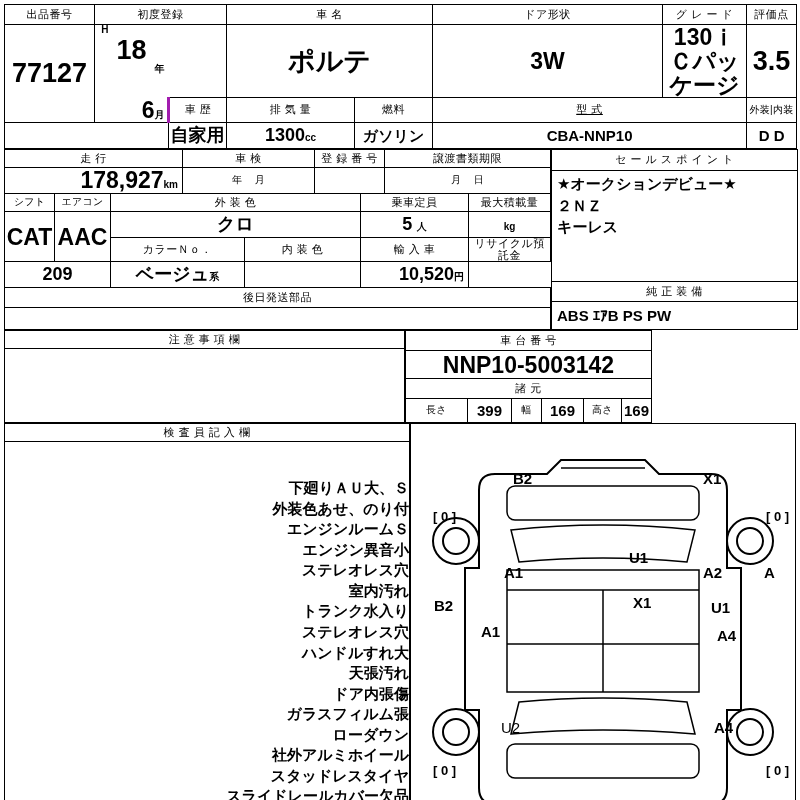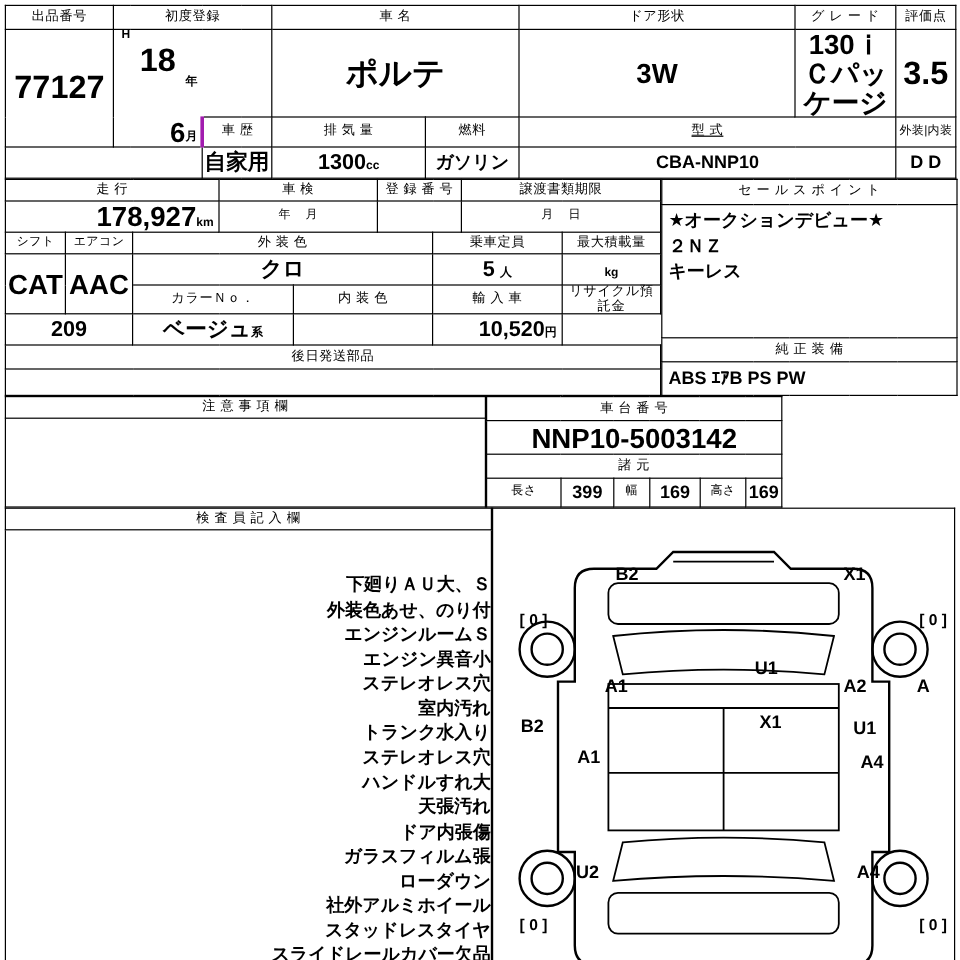--- a/index.html
+++ b/index.html
@@ -375,21 +375,21 @@
               <span style="position:absolute;left:355px;top:72px;font-size:13px;font-weight:bold;">[ 0 ]</span>
               <span style="position:absolute;left:218px;top:112px;font-size:15px;font-weight:bold;">U1</span>
               <span style="position:absolute;left:93px;top:127px;font-size:15px;font-weight:bold;">A1</span>
               <span style="position:absolute;left:292px;top:127px;font-size:15px;font-weight:bold;">A2</span>
               <span style="position:absolute;left:353px;top:127px;font-size:15px;font-weight:bold;">A</span>
               <span style="position:absolute;left:23px;top:160px;font-size:15px;font-weight:bold;">B2</span>
               <span style="position:absolute;left:222px;top:157px;font-size:15px;font-weight:bold;">X1</span>
               <span style="position:absolute;left:300px;top:162px;font-size:15px;font-weight:bold;">U1</span>
               <span style="position:absolute;left:70px;top:186px;font-size:15px;font-weight:bold;">A1</span>
               <span style="position:absolute;left:306px;top:190px;font-size:15px;font-weight:bold;">A4</span>
-              <span style="position:absolute;left:69px;top:282px;font-size:15px;font-weight:bold;">U2</span>
+              <span style="position:absolute;left:90px;top:282px;font-size:15px;font-weight:normal;">U2</span>
               <span style="position:absolute;left:303px;top:282px;font-size:15px;font-weight:bold;">A4</span>
               <span style="position:absolute;left:22px;top:326px;font-size:13px;font-weight:bold;">[ 0 ]</span>
               <span style="position:absolute;left:355px;top:326px;font-size:13px;font-weight:bold;">[ 0 ]</span>
               <span style="position:absolute;left:296px;top:364px;font-size:15px;font-weight:bold;">X1</span>
 
             </div>
           </div>
         </td>
       </tr>
     </tbody>

